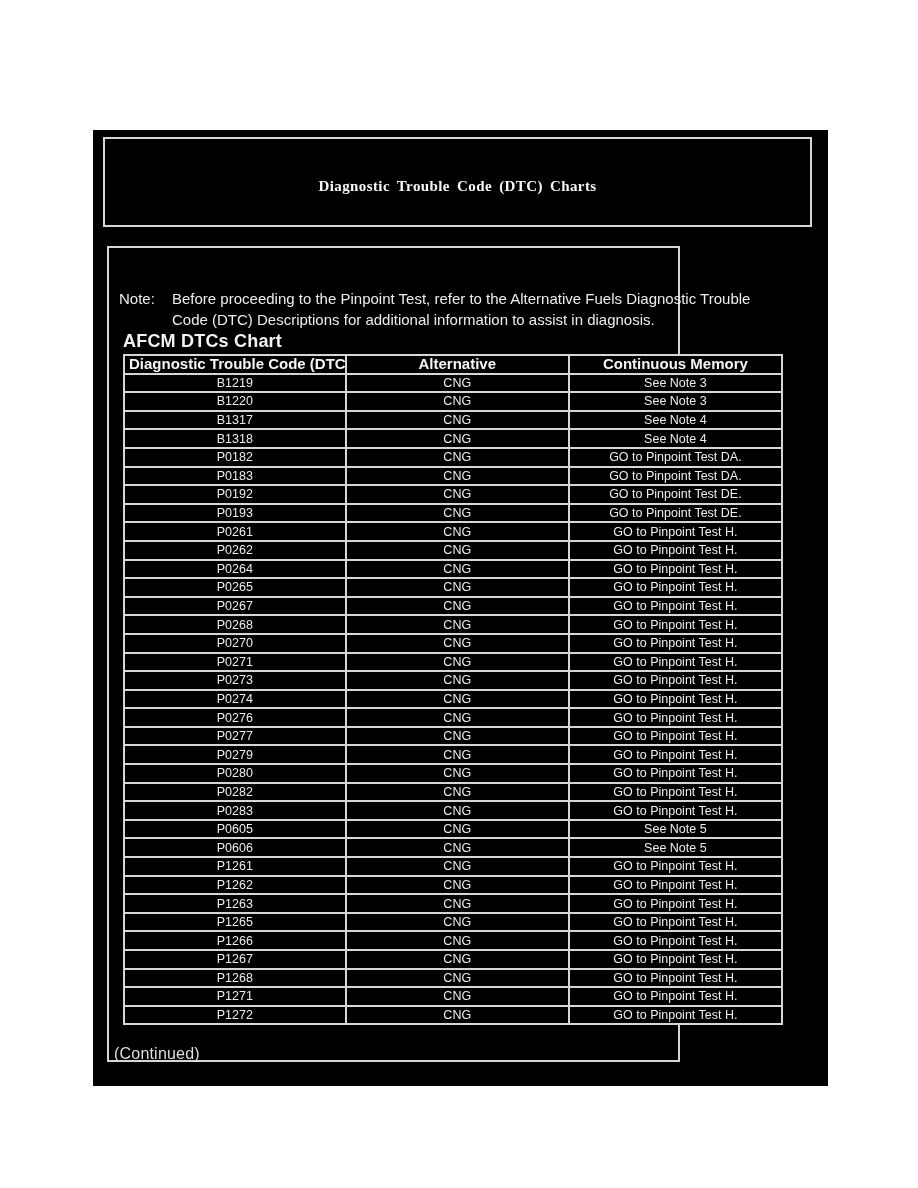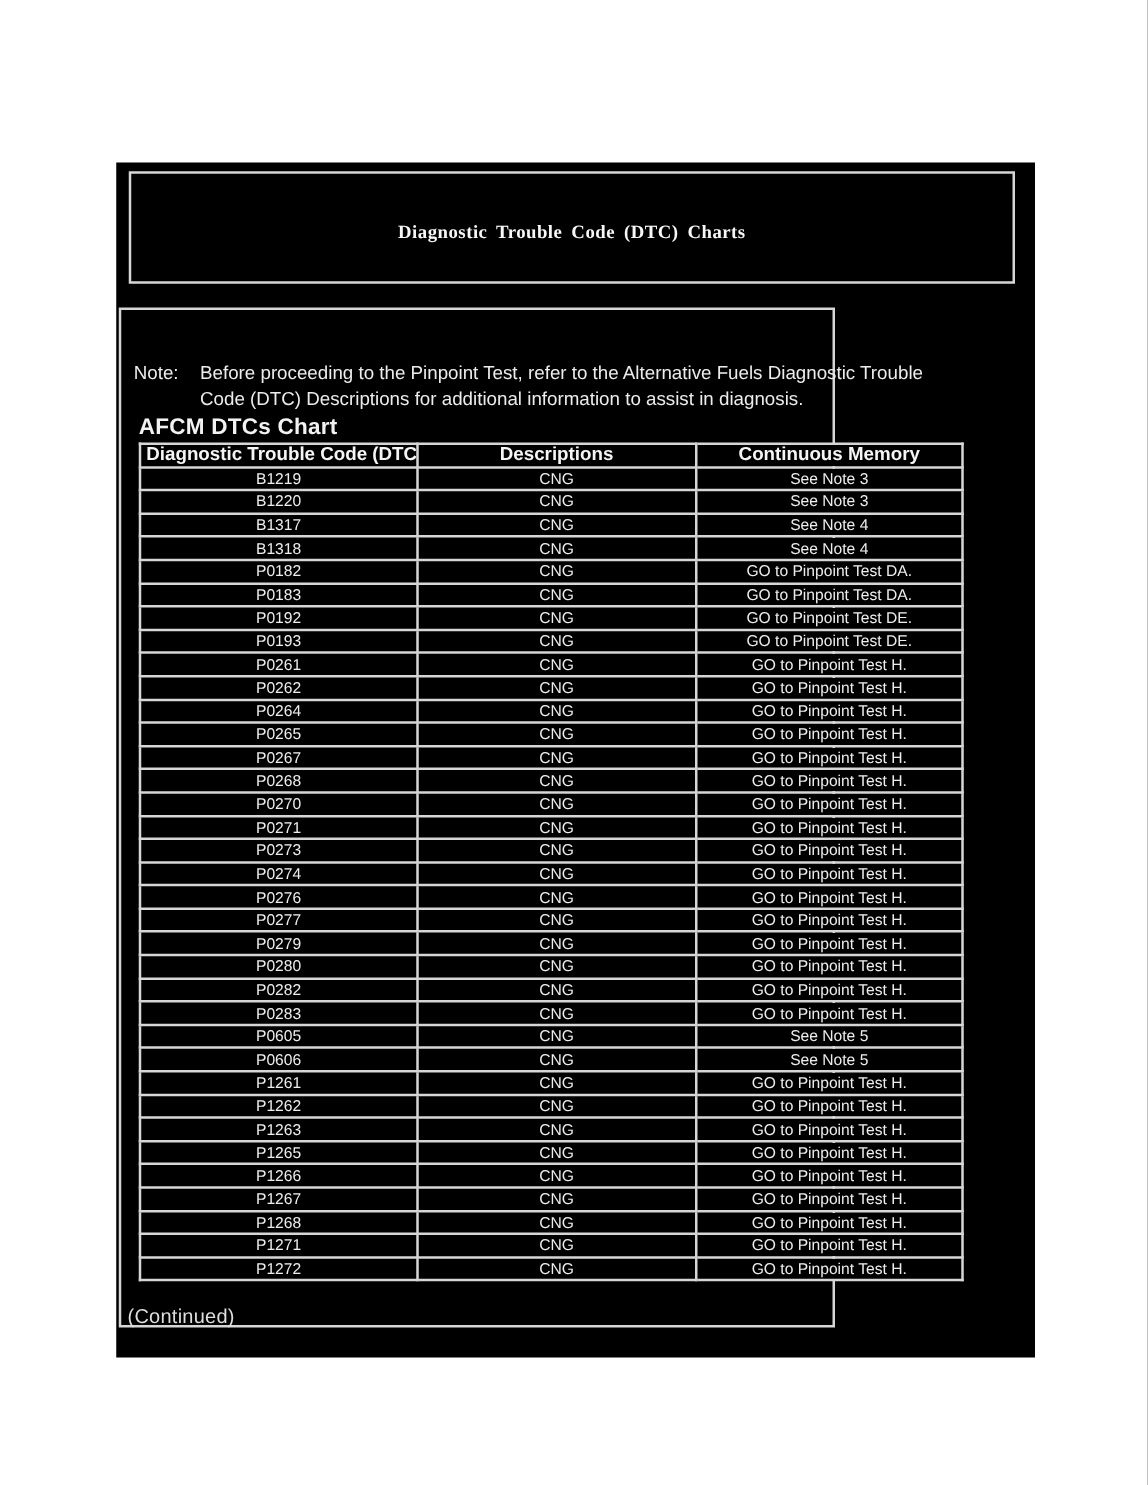--- a/index.html
+++ b/index.html
@@ -36,21 +36,21 @@
     font-family: "Liberation Serif", serif;
     font-weight: bold;
     font-size: 15px;
     color: #f7f7f7;
     letter-spacing: 0.4px;
     word-spacing: 3px;
     white-space: nowrap;
   }
   .content-box {
     position: absolute;
-    left: 2px; top: 116px;
+    left: 14px; top: 116px;
     width: 573px; height: 816px;
     border: 2px solid var(--border);
   }
   .note {
     position: absolute;
     left: 10px; top: 40px;
     width: 668px;
     display: flex;
     color: #ececec;
     font-size: 15px;
@@ -126,21 +126,21 @@
 
     <table class="dtc-table">
       <colgroup>
         <col class="c1">
           <col class="c2">
           <col class="c3">
       </colgroup>
       <thead>
         <tr>
           <th>Diagnostic Trouble Code (DTC)</th>
-          <th>Descriptions</th>
+          <th>Alternative</th>
           <th>Continuous Memory</th>
         </tr>
       </thead>
       <tbody>
           <tr>
             <td>B1219</td>
             <td>CNG</td>
             <td>See Note 3</td>
           </tr>
           <tr>

